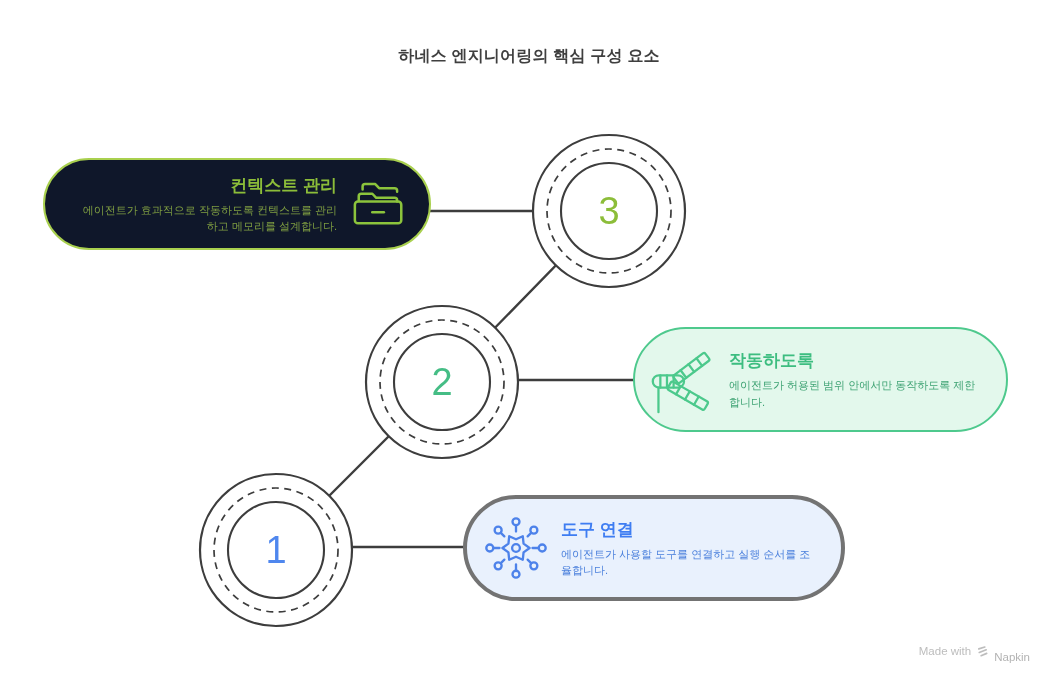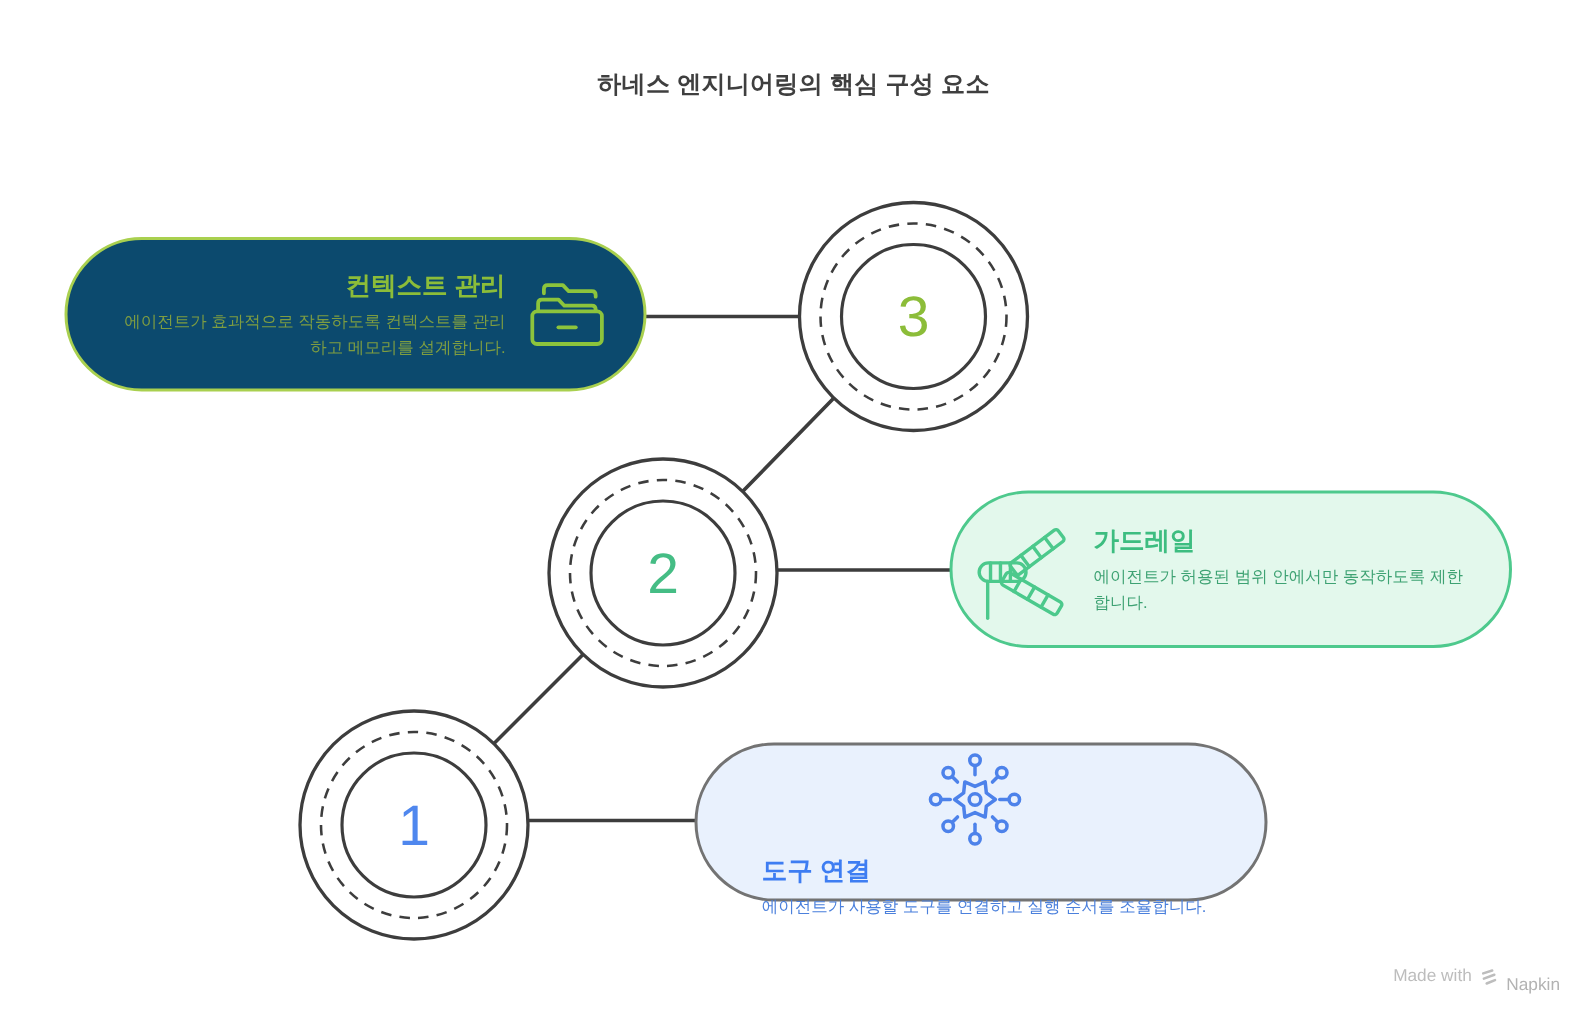--- a/index.html
+++ b/index.html
@@ -15,45 +15,45 @@
   .card{
     position:absolute;z-index:2;display:flex;align-items:center;box-sizing:border-box;
     border-radius:54px;background:#fff;
   }
   .card .txt{flex:1;min-width:0;}
   .card .card-title{font-size:17px;font-weight:700;margin-bottom:5px;}
   .card .card-body{font-size:11px;line-height:1.5;}
   .card .icon-wrap{flex:0 0 auto;display:flex;align-items:center;justify-content:center;}
 
   .card-context{
-    left:43px;top:158px;width:388px;height:103px;
-    background:#0c4a6e;border:2px solid #a9d04f;padding:0 20px 0 30px;
+    left:43px;top:158px;width:388px;height:92px;
+    background:#0f172a;border:2px solid #a9d04f;padding:0 20px 0 30px;
   }
   .card-context .txt{text-align:right;padding-right:14px;}
   .card-context .card-title{color:#8cbd39;}
   .card-context .card-body{color:#7e9d41;}
 
   .card-guardrail{
     left:633px;top:327px;width:375px;height:105px;
     background:#e3f8ec;border:2px solid #4ec98d;padding:0 24px 0 14px;
   }
   .card-guardrail .txt{text-align:left;padding-left:10px;}
   .card-guardrail .card-title{color:#3dbd80;}
   .card-guardrail .card-body{color:#3ea273;}
 
   .card-tools{
     left:463px;top:495px;width:382px;height:106px;
-    background:#e9f1fd;border:2px solid #737373;padding:0 24px 0 16px;flex-direction:column;
+    background:#e9f1fd;border:4px solid #737373;padding:0 24px 0 16px;
   }
   .card-tools .txt{text-align:left;padding-left:12px;}
   .card-tools .card-title{color:#3e7df2;}
   .card-tools .card-body{color:#4b80dc;}
 
   .watermark{
-    position:absolute;right:18px;bottom:16px;z-index:3;display:flex;align-items:center;gap:5px;
+    position:absolute;right:28px;bottom:16px;z-index:3;display:flex;align-items:center;gap:5px;
     font-size:11.5px;color:#bdbdbd;text-align:center;
   }
   .watermark .brand{color:#b3b3b3;font-weight:500;margin-top:12px;}
 </style>
 </head>
 <body>
 
 <div id="canvas">
 
   <div class="page-title">하네스 엔지니어링의 핵심 구성 요소</div>
@@ -121,21 +121,21 @@
           <line x1="33" y1="0" x2="33" y2="10"></line>
         </g>
         <rect x="4" y="36" width="33" height="13" rx="6.5"></rect>
         <line x1="12" y1="36" x2="12" y2="49"></line>
         <line x1="19" y1="36" x2="19" y2="49"></line>
         <line x1="26" y1="36" x2="26" y2="49"></line>
         <line x1="10" y1="49" x2="10" y2="75"></line>
       </svg>
     </div>
     <div class="txt">
-      <div class="card-title">가드레일</div>
+      <div class="card-title">작동하도록</div>
       <div class="card-body">에이전트가 허용된 범위 안에서만 동작하도록 제한합니다.</div>
     </div>
   </div>
 
   <div class="card card-tools">
     <div class="icon-wrap">
       <svg width="66" height="72" viewBox="-34 -36 68 72" fill="none" stroke="#4d82ea" stroke-width="2.4" stroke-linecap="round" stroke-linejoin="round">
         <polygon points="14,0 7.8,4.5 7,12.1 0,9 -7,12.1 -7.8,4.5 -14,0 -7.8,-4.5 -7,-12.1 0,-9 7,-12.1 7.8,-4.5"></polygon>
         <circle cx="0" cy="0" r="4"></circle>
         <g>

